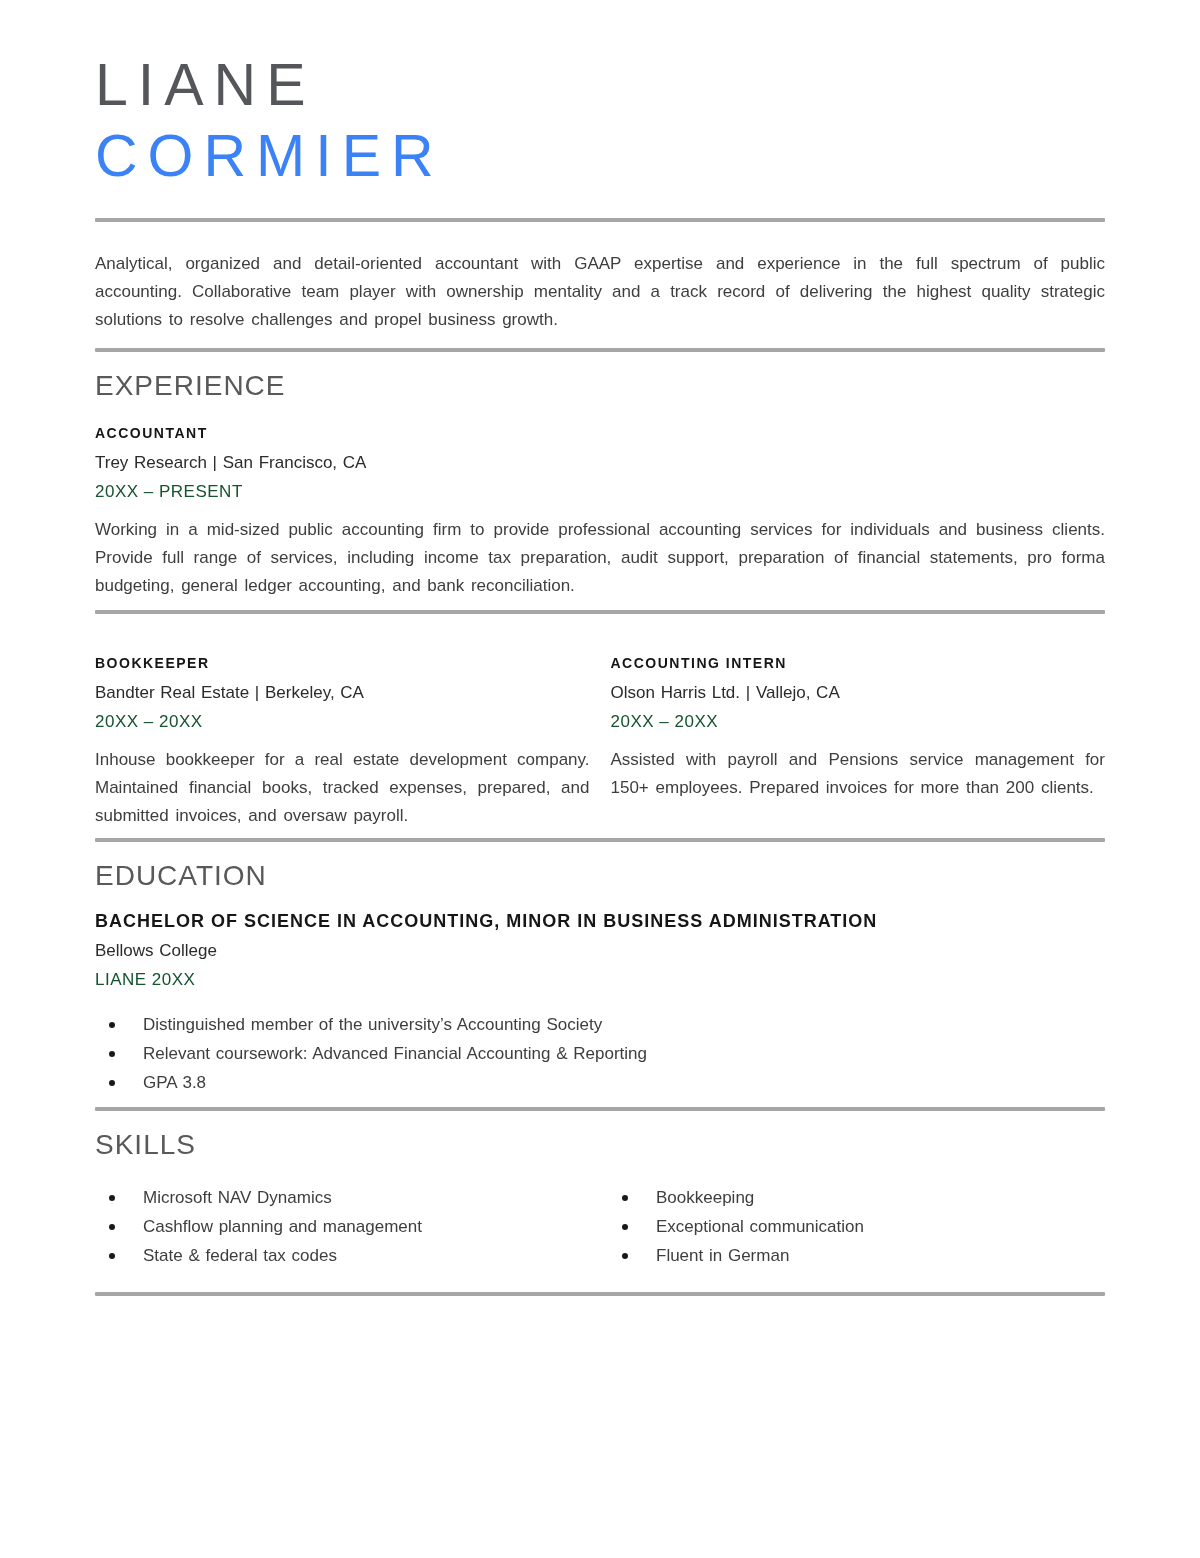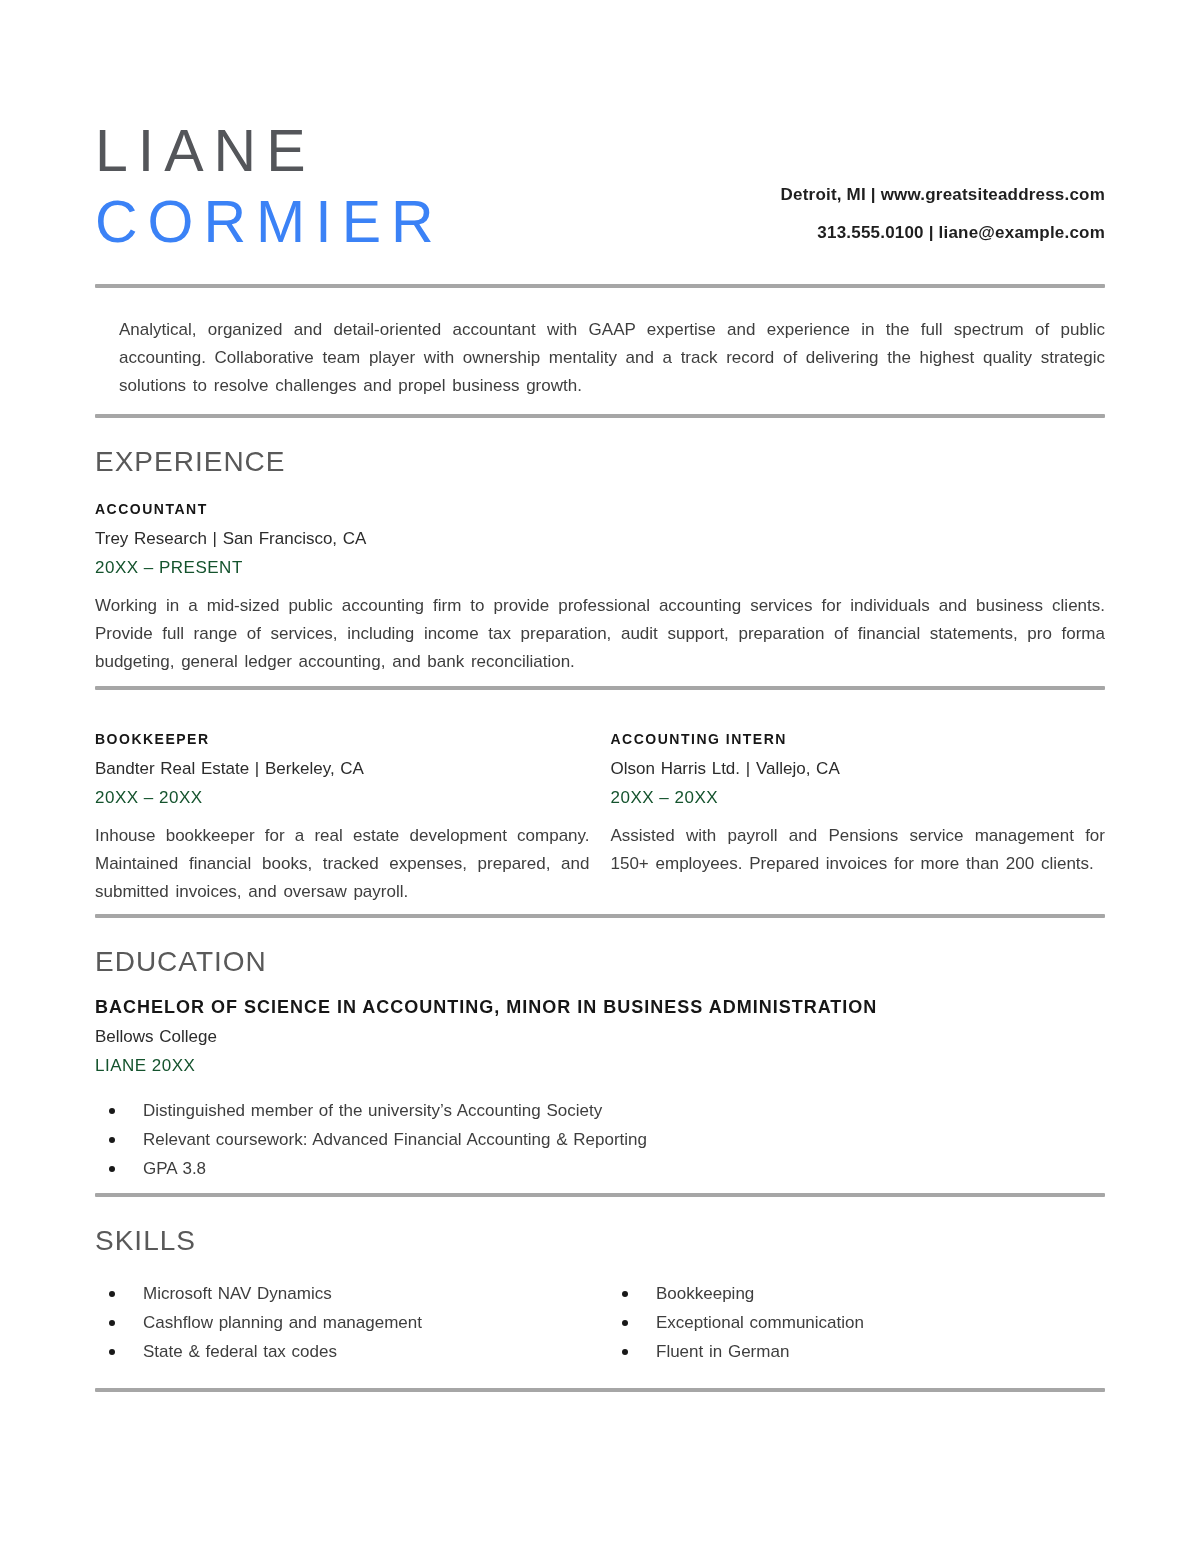--- a/index.html
+++ b/index.html
@@ -6,40 +6,40 @@
   html, body { background: #ffffff; }
   body {
     width: 1200px; height: 1558px;
     font-family: "Liberation Sans", sans-serif;
     color: #3e3e3e;
     overflow: hidden;
   }
   .page { width: 1200px; height: 1558px; padding: 0 95px; background: #fff; }
 
   
-  .header { display: flex; justify-content: space-between; align-items: flex-end; padding-top: 116px; }
+  .header { display: flex; justify-content: space-between; align-items: flex-end; padding-top: 50px; }
   .name-block { line-height: 71px; font-size: 59px; letter-spacing: 10px; font-weight: 400; }
   .name-first { color: #54565a; }
   .name-last  { color: #3b82f6; }
   .contact-block { text-align: right; font-size: 17px; font-weight: 700; color: #1f1f1f; line-height: 38px; margin-bottom: 6px; letter-spacing: 0.2px; }
 
   
   .divider { height: 4px; background: #a6a6a6; border-radius: 1px; }
   .divider.d1 { margin-top: 26px; }
   .divider.d2 { margin-top: 14px; }
   .divider.d3 { margin-top: 10px; }
   .divider.d4 { margin-top: 8px; }
   .divider.d5 { margin-top: 10px; }
   .divider.d6 { margin-top: 22px; }
 
   
-  .summary { margin-top: 28px; font-size: 17px; line-height: 28px; text-align: justify; word-spacing: 2px; color: #3e3e3e; margin-left: 24px; }
+  .summary { margin-top: 28px; font-size: 17px; line-height: 28px; text-align: justify; word-spacing: 2px; color: #3e3e3e; }
 
   
-  .section-heading { margin-top: 26px; font-size: 28px; line-height: 36px; font-weight: 400; color: #595959; letter-spacing: 1px; }
+  .section-heading { margin-top: 16px; font-size: 28px; line-height: 36px; font-weight: 400; color: #595959; letter-spacing: 1px; }
 
   
   .job-title { margin-top: 16px; font-size: 14px; line-height: 26px; font-weight: 700; color: #161616; letter-spacing: 1.5px; }
   .job-company { margin-top: 5px; font-size: 17px; line-height: 24px; color: #2b2b2b; word-spacing: 1px; }
   .job-dates { margin-top: 5px; font-size: 17px; line-height: 24px; color: #14532d; letter-spacing: 0.5px; }
   .job-desc { margin-top: 12px; font-size: 17px; line-height: 28px; text-align: justify; word-spacing: 2px; color: #3e3e3e; }
 
   .two-col { display: grid; grid-template-columns: 1fr 1fr; column-gap: 21px; margin-top: 36px; }
   .two-col .job-title { margin-top: 0; }
 
@@ -56,24 +56,20 @@
 </style>
 </head>
 <body>
 
 <div class="page">
 
   <header class="header">
     <div class="name-block">
       <div class="name-first">LIANE</div>
       <div class="name-last">CORMIER</div>
-    </div>
-    <div class="contact-block">
-      <div>Detroit, MI | www.greatsiteaddress.com</div>
-      <div>313.555.0100 | liane@example.com</div>
     </div>
   </header>
 
   <div class="divider d1"></div>
 
   <p class="summary">Analytical, organized and detail-oriented accountant with GAAP expertise and experience in the full spectrum of public accounting. Collaborative team player with ownership mentality and a track record of delivering the highest quality strategic solutions to resolve challenges and propel business growth.</p>
 
   <div class="divider d2"></div>
 
   <section>

